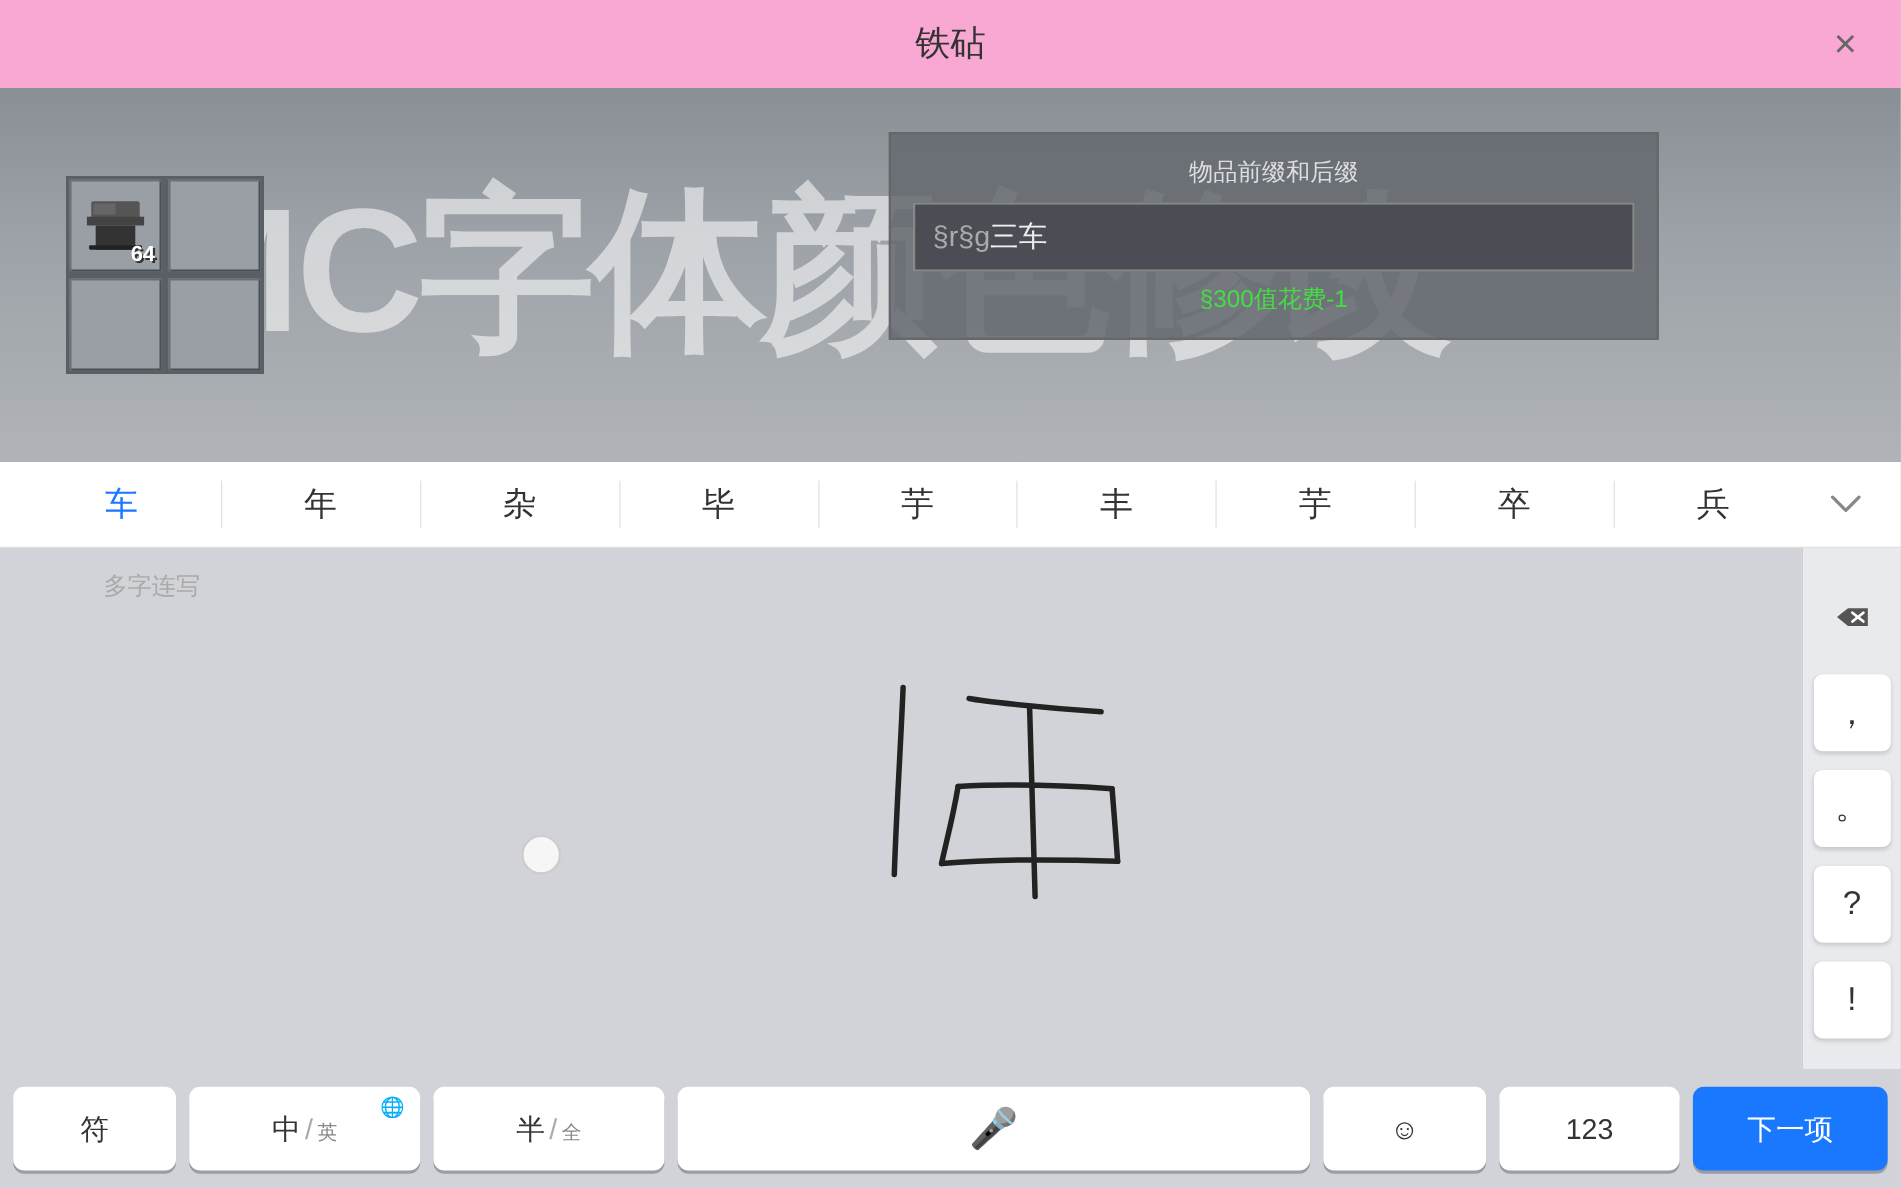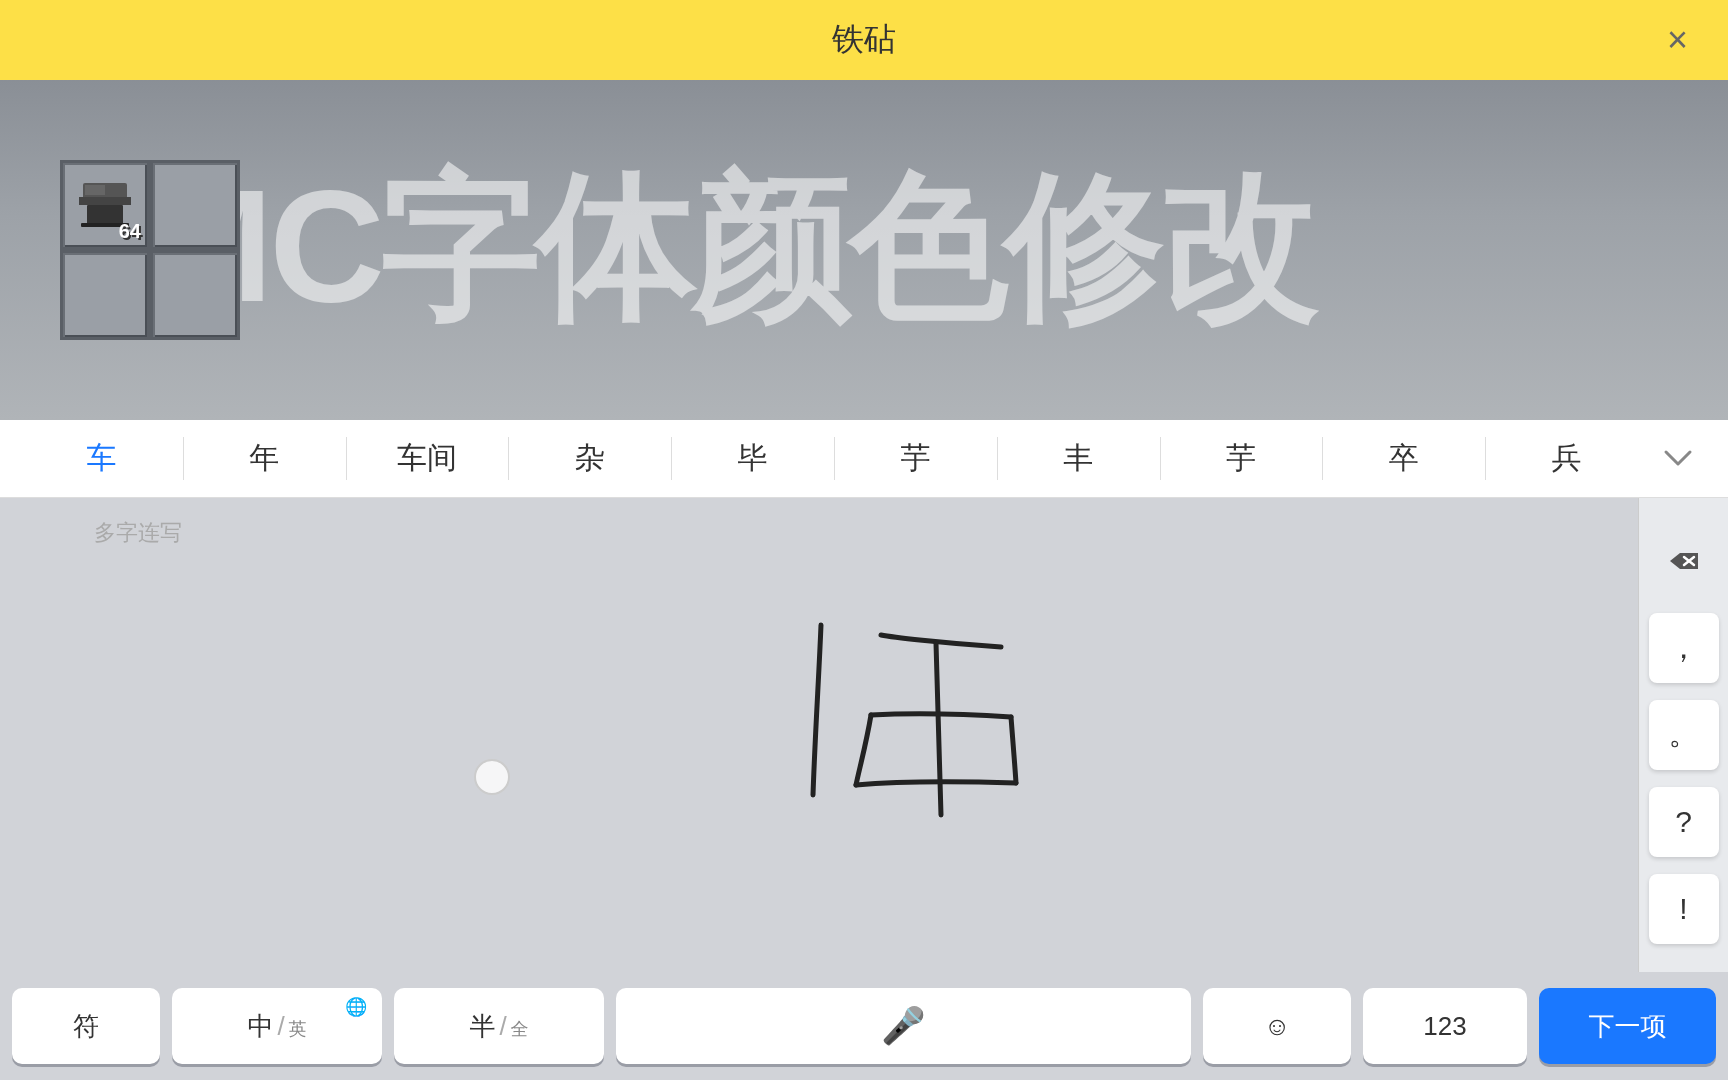--- a/index.html
+++ b/index.html
@@ -9,21 +9,21 @@
       background: #d1d3d8;
       font-family: -apple-system, "PingFang SC", "Helvetica Neue", sans-serif;
       overflow: hidden;
       position: relative;
     }
 
     
     #title-bar {
       width: 100%;
       height: 80px;
-      background: #fde047;
+      background: #f9a8d4;
       display: flex;
       align-items: center;
       justify-content: center;
       position: relative;
     }
     #title-bar .title {
       font-size: 32px;
       color: #333;
     }
     #close-btn {
@@ -355,28 +355,34 @@
             <rect x="12" y="12" width="20" height="10" fill="rgba(255,255,255,0.1)"></rect>
           </svg>
           <span class="mc-item-count">64</span>
         </div>
         <div class="mc-item-box"></div>
         <div class="mc-item-box"></div>
         <div class="mc-item-box"></div>
       </div>
     </div>
 
+    <div id="inventory-dialog">
+      <div id="dialog-title">物品前缀和后缀</div>
+      <div id="input-field">
+        <span style="color:#aaa">§r§g</span><span style="color:#eee">三车</span>
+      </div>
+      <div id="cost-label">§300值花费-1</div>
+    </div>
   </div>
 
   <div id="keyboard-section">
 
     <div id="suggestion-bar">
       <div class="suggestion-item active">车</div>
       <div class="suggestion-item">年</div>
-      <div class="suggestion-item">车间</div>
       <div class="suggestion-item">杂</div>
       <div class="suggestion-item">毕</div>
       <div class="suggestion-item">芋</div>
       <div class="suggestion-item">丰</div>
       <div class="suggestion-item">芋</div>
       <div class="suggestion-item">卒</div>
       <div class="suggestion-item">兵</div>
       <div class="suggestion-chevron">
         <svg width="32" height="20" viewBox="0 0 32 20">
           <polyline points="4,4 16,16 28,4" fill="none" stroke="#888" stroke-width="3" stroke-linecap="round" stroke-linejoin="round"></polyline>

